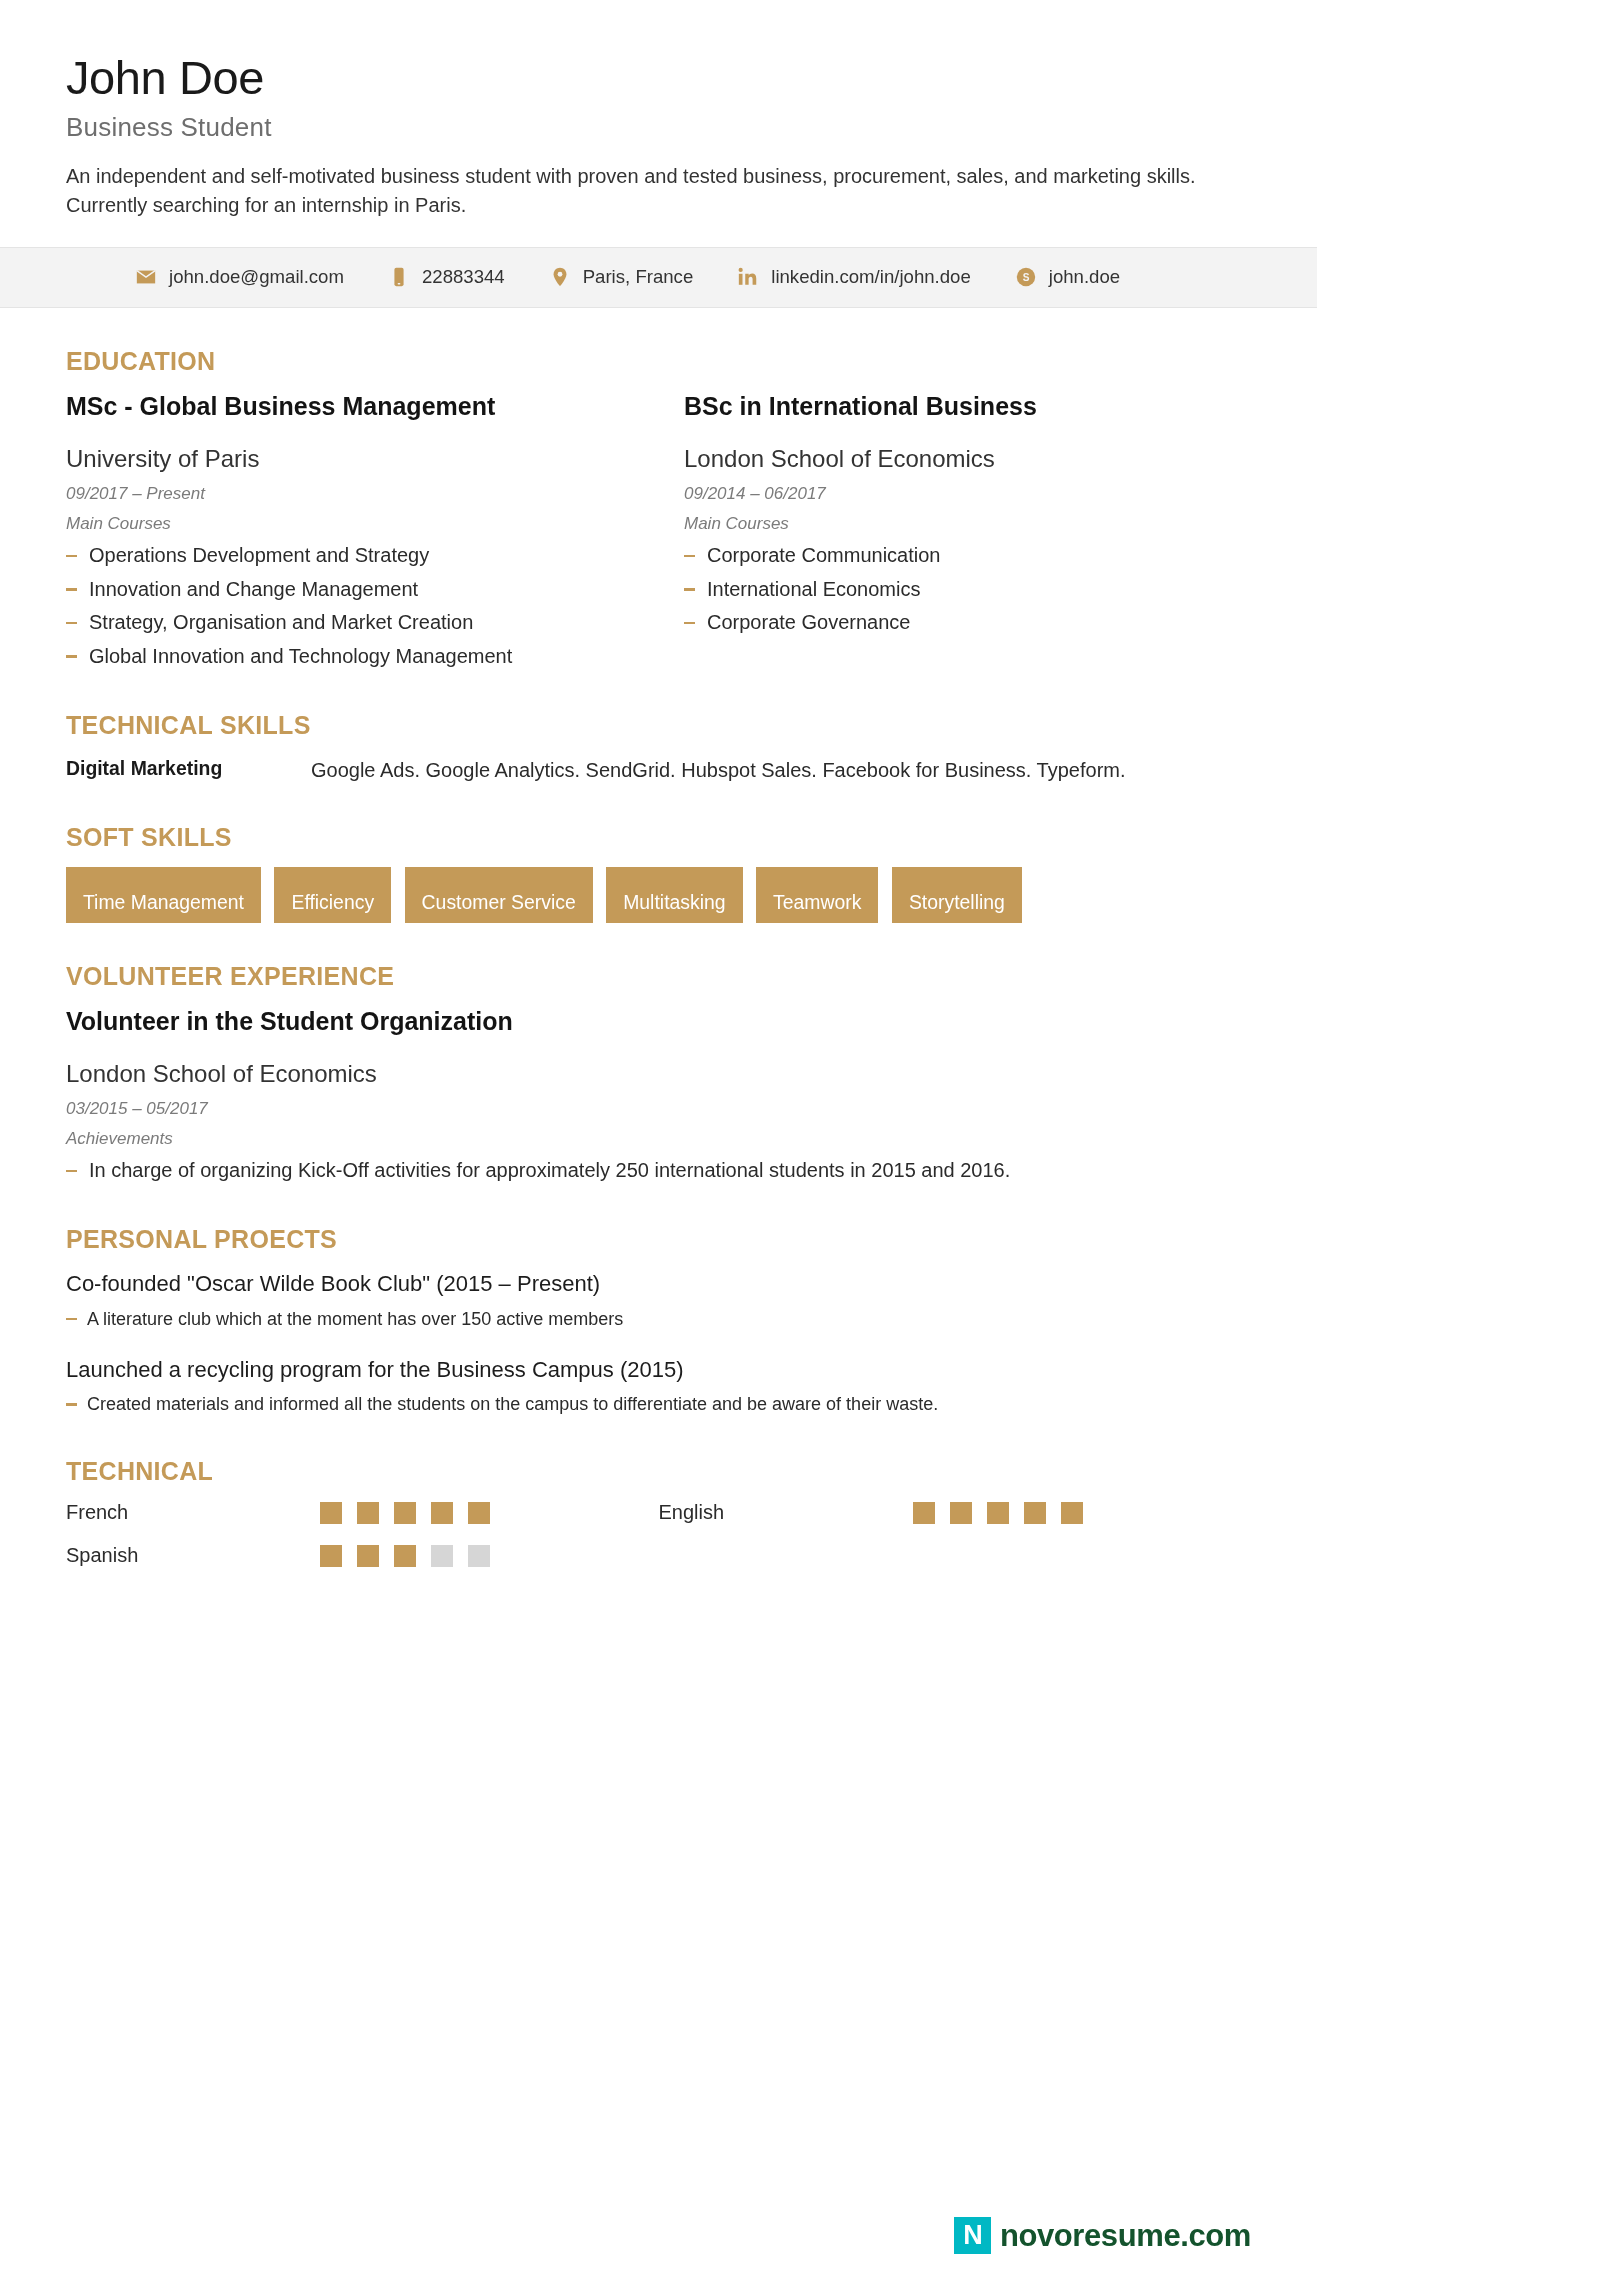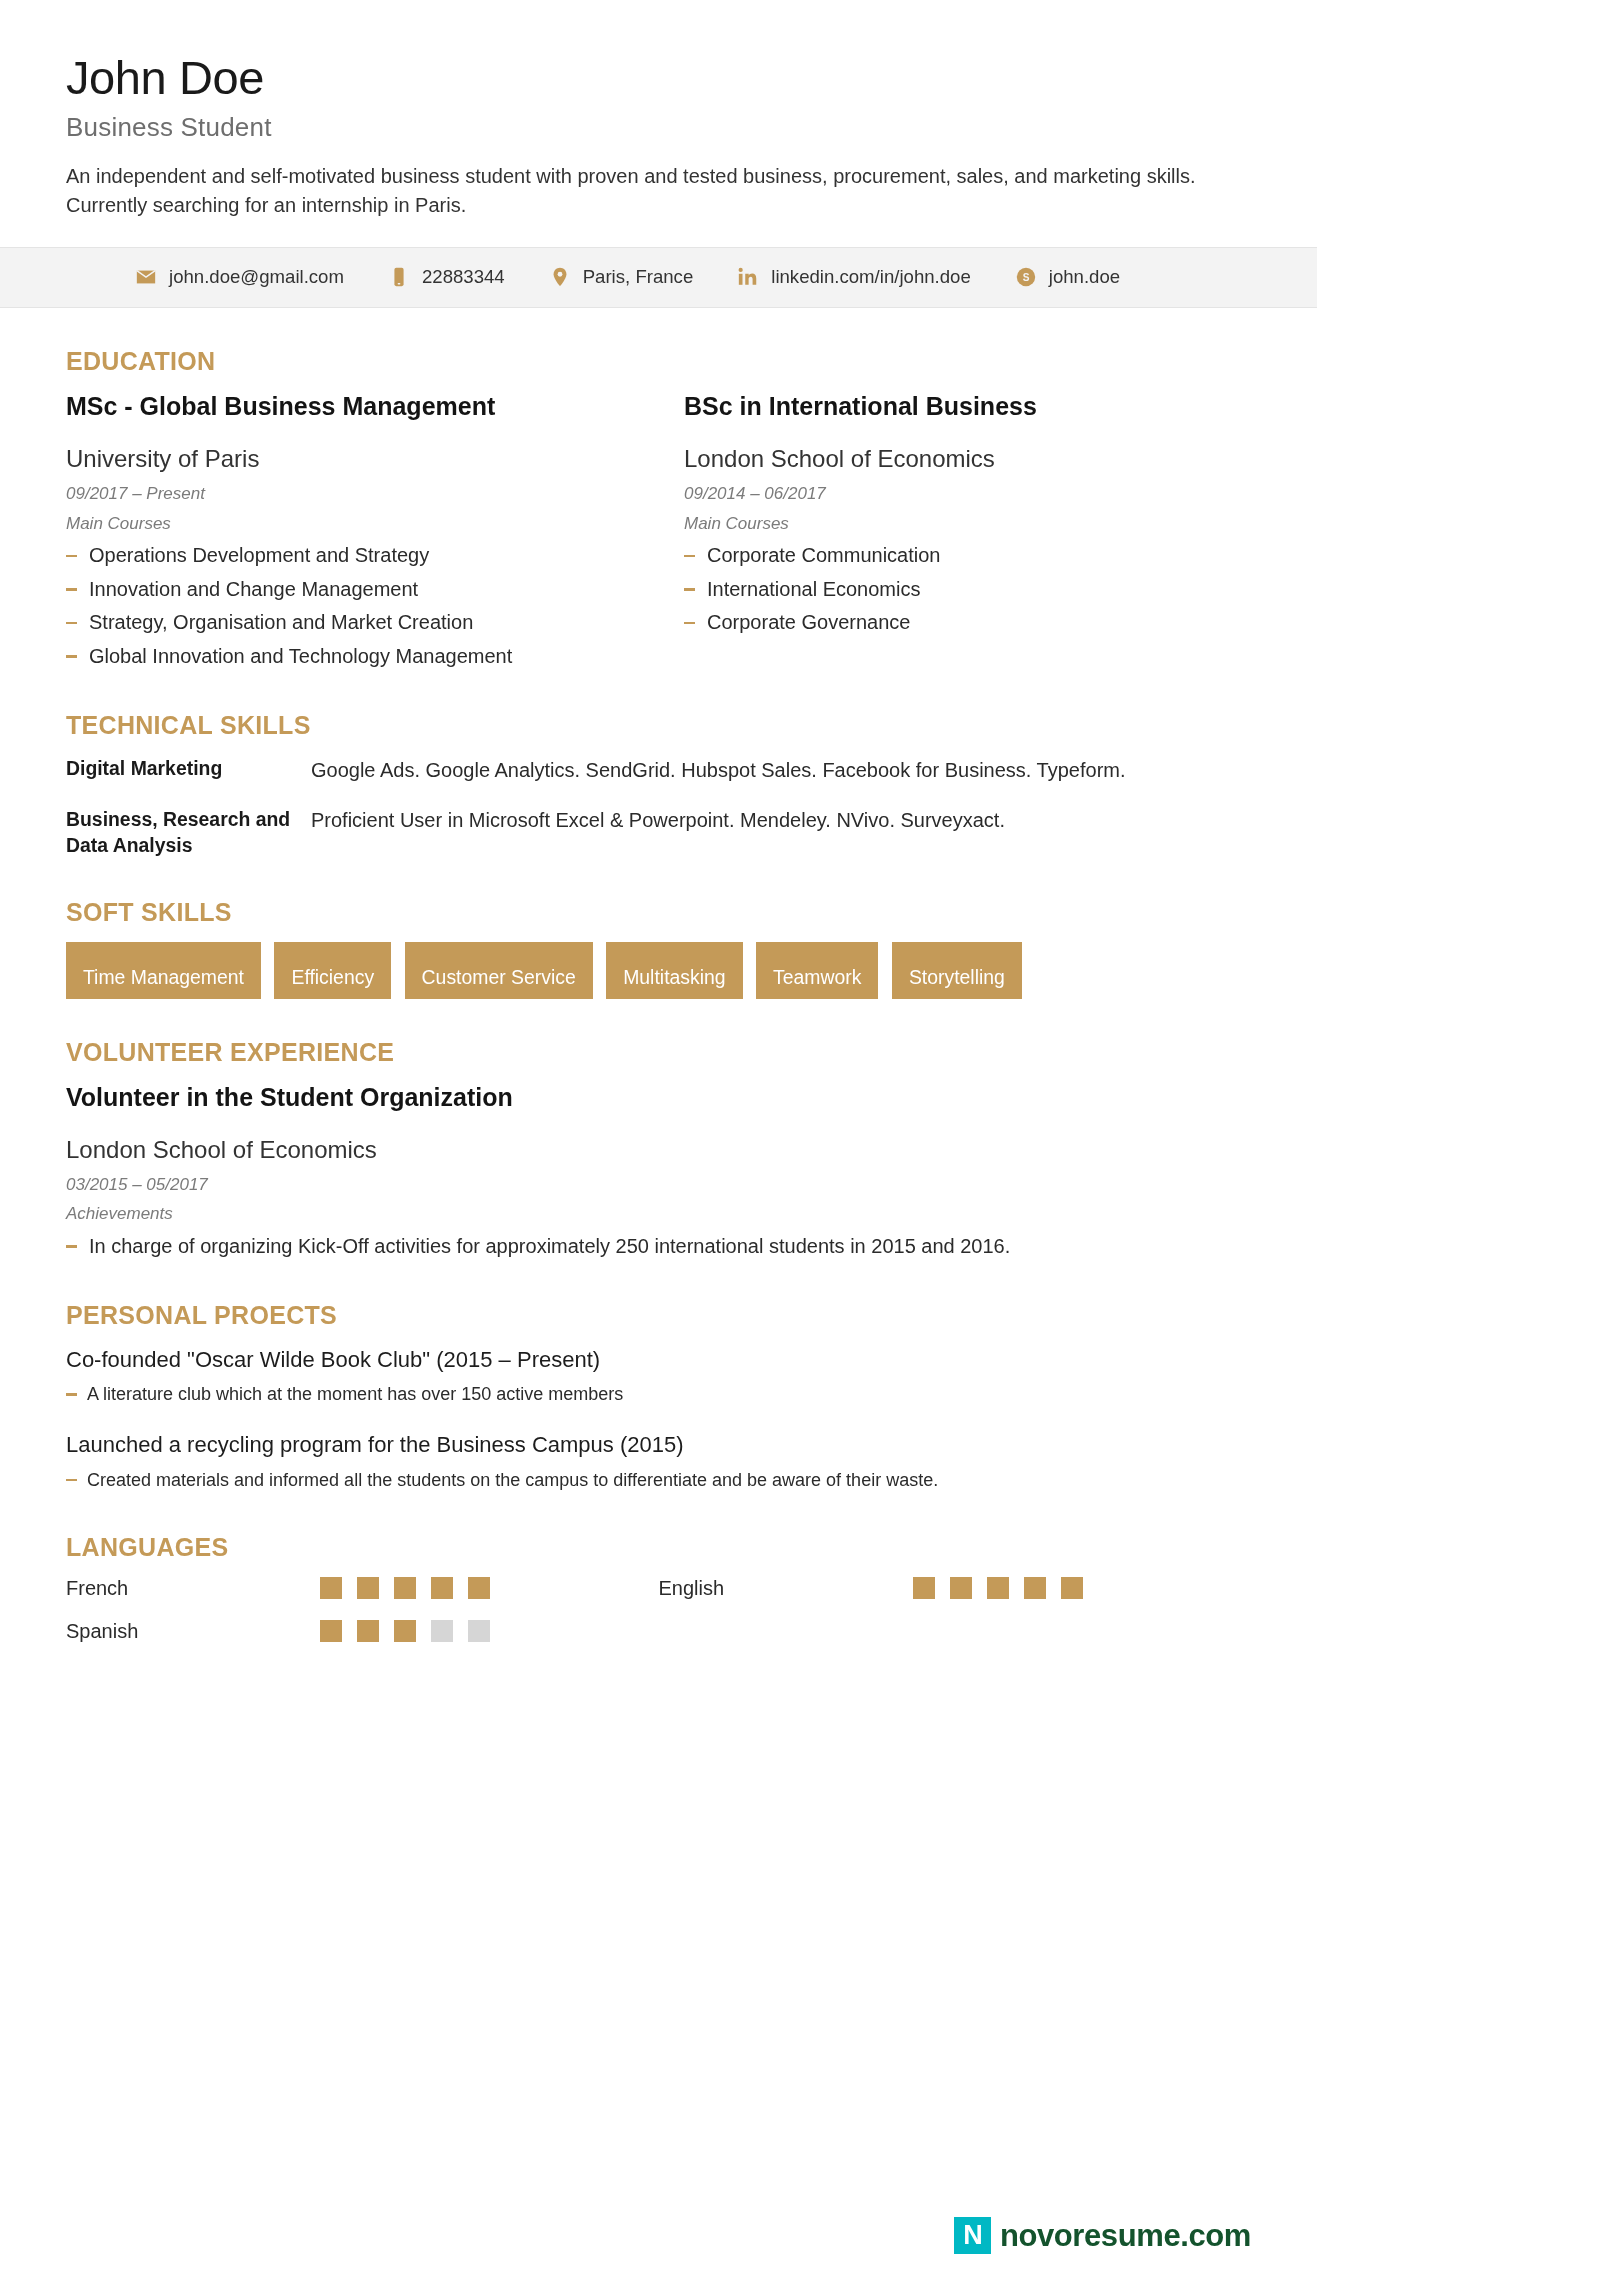--- a/index.html
+++ b/index.html
@@ -330,24 +330,20 @@
     </div>
 
     <div class="section">
       <div class="section-title">TECHNICAL SKILLS</div>
 
       <div class="skill-row">
         <div class="skill-cat">Digital Marketing</div>
         <div class="skill-desc">Google Ads. Google Analytics. SendGrid. Hubspot Sales. Facebook for Business. Typeform.</div>
       </div>
 
-      <div class="skill-row">
-        <div class="skill-cat">Business, Research and Data Analysis</div>
-        <div class="skill-desc">Proficient User in Microsoft Excel &amp; Powerpoint. Mendeley. NVivo. Surveyxact.</div>
-      </div>
     </div>
 
     <div class="section">
       <div class="section-title">SOFT SKILLS</div>
       <div class="chips">
         <span class="chip">Time Management</span>
         <span class="chip">Efficiency</span>
         <span class="chip">Customer Service</span>
         <span class="chip">Multitasking</span>
         <span class="chip">Teamwork</span>
@@ -378,21 +374,21 @@
 
       <div class="project">
         <div class="project-title">Launched a recycling program for the Business Campus (2015)</div>
         <ul class="dash-list small">
           <li>Created materials and informed all the students on the campus to differentiate and be aware of their waste.</li>
         </ul>
       </div>
     </div>
 
     <div class="section">
-      <div class="section-title">LANGUAGES</div>
+      <div class="section-title">TECHNICAL</div>
       <div class="lang-grid">
 
         <div class="lang-col">
           <div class="lang-row">
             <div class="lang-name">French</div>
             <div class="boxes">
               <span class="box on"></span>
               <span class="box on"></span>
               <span class="box on"></span>
               <span class="box on"></span>

